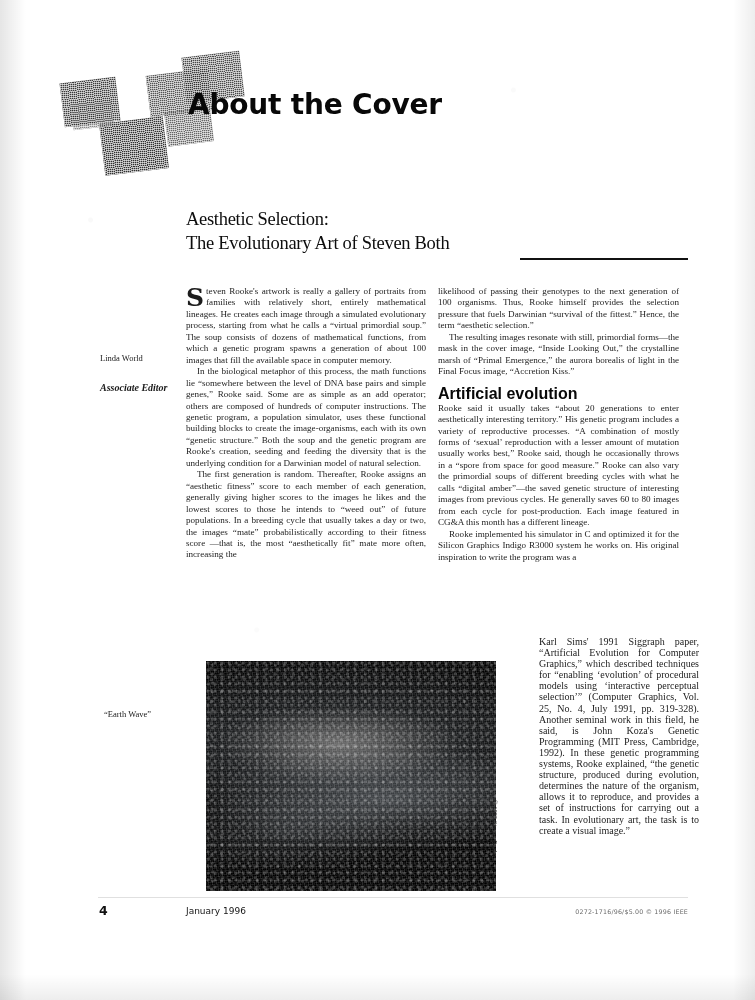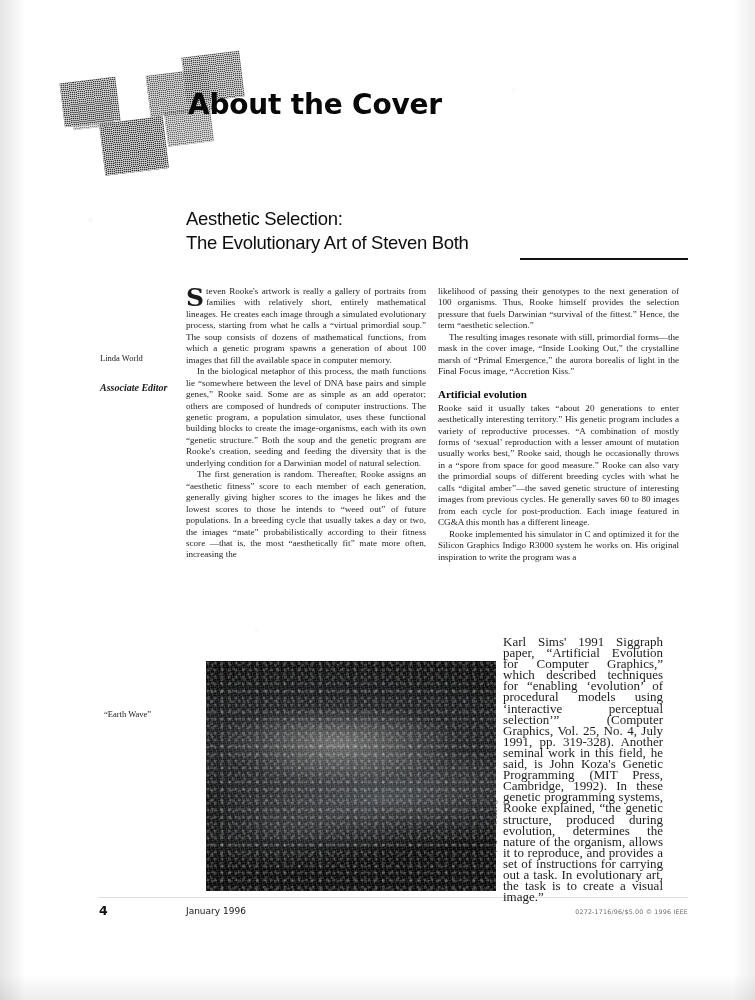--- a/index.html
+++ b/index.html
@@ -61,21 +61,21 @@
     white-space: nowrap;
     text-align: right;
   }
 
   
   .article-title {
     position: absolute;
     left: 186px;
     top: 207px;
     width: 460px;
-    font-family: Liberation Sans, sans-serif;
+    font-family: Liberation Serif, serif;
     font-size: 18.5px;
     line-height: 24px;
     font-weight: normal;
     color: #0d0d0d;
     letter-spacing: -0.3px;
   }
   .title-rule {
     position: absolute;
     left: 520px;
     top: 258px;
@@ -103,36 +103,36 @@
     line-height: 11.45px;
     text-align: justify;
     color: #1c1c1c;
     hyphens: auto;
   }
   .col p { margin: 0; text-indent: 11px; }
   .col p.first { text-indent: 0; }
 
   .col-left  { left: 186px; top: 286px;  width: 240px; }
   .col-right { left: 438px; top: 286px;  width: 241px; }
-  .col-narrow{ left: 503px; top: 636px;  width: 160px; font-size: 13px; line-height: 11.1px;}
+  .col-narrow{ left: 539px; top: 636px;  width: 160px; font-size: 10px; line-height: 11.1px;}
 
   .dropcap {
     float: left;
     font-family: "DejaVu Serif", serif;
     font-weight: bold;
     font-size: 25px;
     line-height: 20px;
     padding: 1px 2px 0 0;
     margin-top: 1px;
   }
 
   .subhead {
-    font-family: Liberation Serif, serif;
+    font-family: Liberation Sans, sans-serif;
     font-weight: bold;
-    font-size: 11px;
+    font-size: 16px;
     line-height: 14px;
     margin: 9px 0 2px 0;
     color: #080808;
     text-align: left;
   }
 
   
   .figure {
     position: absolute;
     left: 206px;

